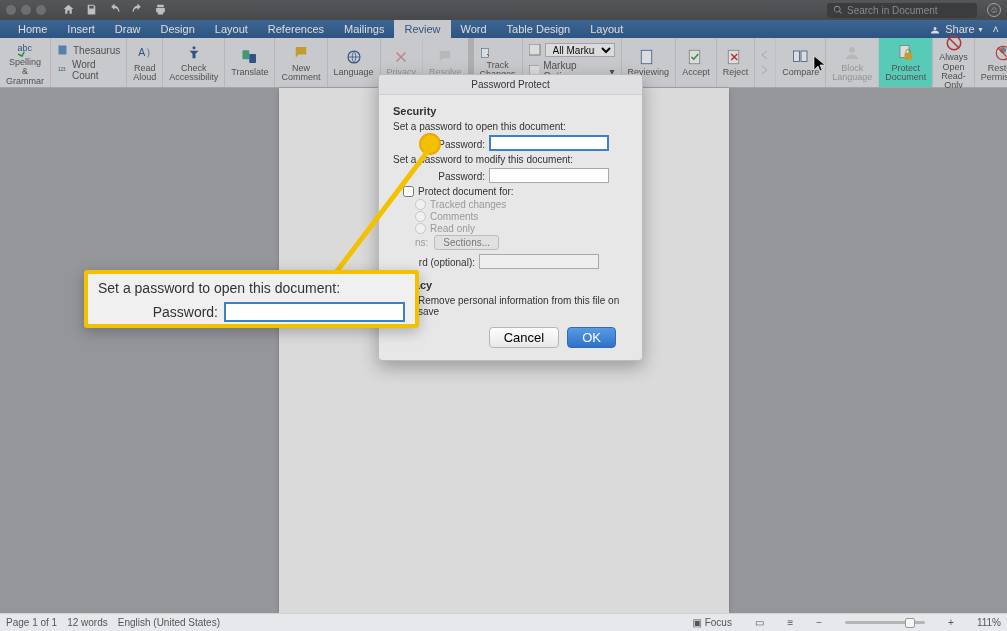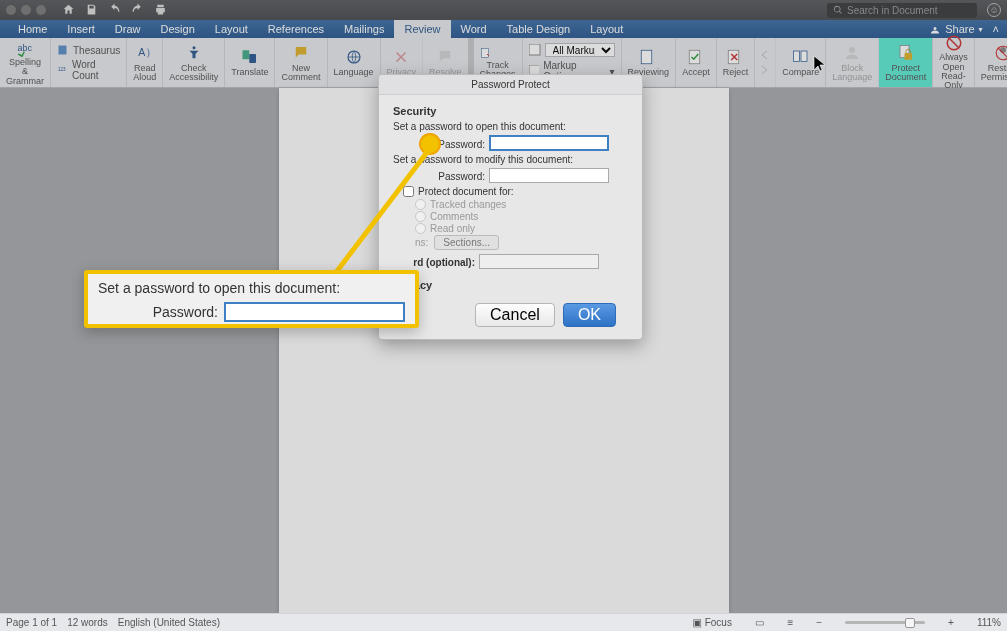--- a/index.html
+++ b/index.html
@@ -50,21 +50,21 @@
 .drow label { display: inline-block; width: 92px; text-align: right; margin-right: 4px; }
 .dinput { border: 1px solid #a9a9a9; height: 15px; width: 120px; background: #fff; }
 .dinput.focused { border: 2px solid #3f7fc4; height: 16px; }
 .dcheck { display: flex; align-items: center; gap: 4px; font-size: 10px; margin: 2px 0 2px 10px; }
 .dcheck input { width: 11px; height: 11px; }
 .dradio { display: flex; align-items: center; gap: 4px; font-size: 10px; margin: 1px 0 1px 22px; color: #999; }
 .dradio input { width: 11px; height: 11px; }
 .exceptions { margin-left: 22px; font-size: 10px; color: #999; display: flex; align-items: center; gap: 6px; }
 .sections-btn { background: #e0e0e0; border: 1px solid #bcbcbc; border-radius: 3px; font-size: 10px; padding: 1px 8px; color: #777; }
 .dialog-footer { display: flex; justify-content: flex-end; gap: 8px; padding: 8px 12px 0; }
-.dlg-btn { font-size: 16px; padding: 2px 14px; border-radius: 4px; border: 1px solid #b5b5b5; background: linear-gradient(#fdfdfd,#e8e8e8); }
+.dlg-btn { font-size: 13px; padding: 2px 14px; border-radius: 4px; border: 1px solid #b5b5b5; background: linear-gradient(#fdfdfd,#e8e8e8); }
 .dlg-btn.primary { background: linear-gradient(#5a9ae3,#2e72c6); color: #fff; border-color: #2e6bb8; }
 
 
 .callout { position: absolute; left: 84px; top: 270px; width: 335px; height: 58px; background: #f0f0f0; border: 4px solid #f2c200; border-radius: 3px; box-shadow: 0 4px 14px rgba(0,0,0,.25); padding: 6px 10px; }
 .callout .c-title { font-size: 14px; color: #333; margin-bottom: 6px; }
 .callout .c-row { display: flex; align-items: center; }
 .callout .c-row label { width: 140px; text-align: right; font-size: 14px; color: #333; margin-right: 6px; }
 .callout .c-input { flex: 1; height: 20px; border: 2px solid #3f7fc4; background: #fff; }
 
 
@@ -372,23 +372,27 @@
         <span>Comments</span>
       </div>
     <div class="dradio">
         <input type="radio" disabled="" style="">
         <span>Read only</span>
       </div>
     <div class="exceptions">
         <span>ns:</span>
         <button class="sections-btn" disabled="">Sections...</button>
       </div>
-    <div class="drow" style="margin-top:4px;"><label style="width:82px;font-weight:bold;">rd (optional):</label><input class="dinput" disabled="" type="password" style="background: rgb(238, 238, 238);"></div>
+    <div class="drow" style="margin-top:4px;"><label style="width:82px;">rd (optional):</label><input class="dinput" disabled="" type="password" style="background: rgb(238, 238, 238);"></div>
 
     <div class="dsect">Privacy</div>
+    <div class="dcheck">
+        <input type="checkbox" style="">
+        <span>Remove personal information from this file on save</span>
+      </div>
 
     <div class="dialog-footer">
       <button class="dlg-btn">Cancel</button>
       <button class="dlg-btn primary">OK</button>
     </div>
   </div>
 </div>
 
 <div class="circle-marker"></div>
 

